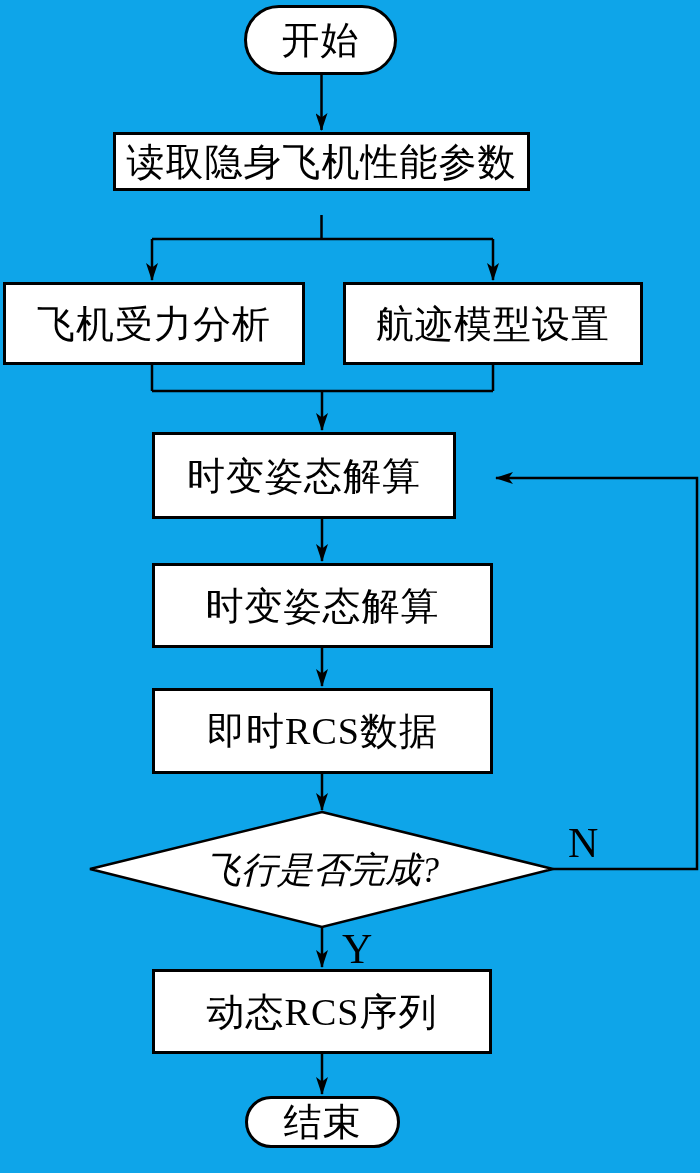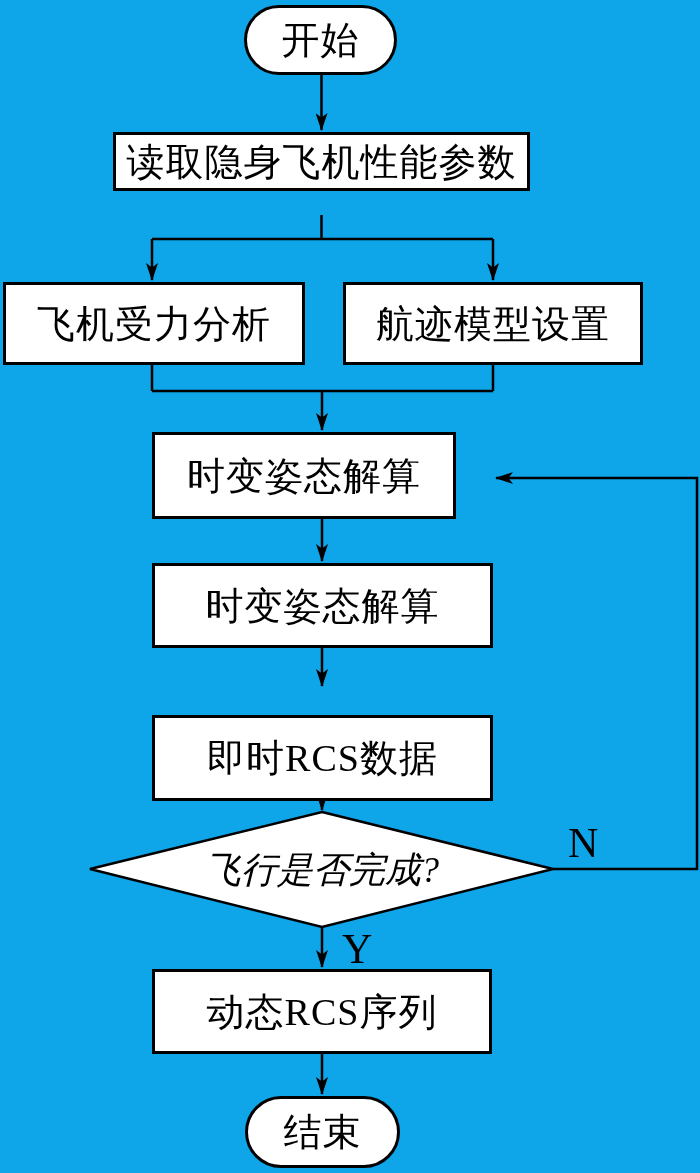--- a/index.html
+++ b/index.html
@@ -103,25 +103,25 @@
   <div class="node" style="left:113px; top:132px; width:417px; height:59px;">读取隐身飞机性能参数</div>
 
   <div class="node" style="left:3px; top:282px; width:302px; height:83px;">飞机受力分析</div>
 
   <div class="node" style="left:343px; top:282px; width:300px; height:83px;text-align:right;">航迹模型设置</div>
 
   <div class="node" style="left:152px; top:432px; width:304px; height:87px;">时变姿态解算</div>
 
   <div class="node" style="left:152px; top:563px; width:341px; height:85px;">时变姿态解算</div>
 
-  <div class="node" style="left:152px; top:688px; width:341px; height:86px;margin-top:27px;">即时RCS数据</div>
+  <div class="node" style="left:152px; top:688px; width:341px; height:86px;">即时RCS数据</div>
 
   <div class="decision-label" style="left:122px; top:812px; width:400px; height:115px;">飞行是否完成?</div>
 
   <div class="branch-label" style="left:568px; top:822px;">N</div>
 
   <div class="branch-label" style="left:342px; top:928px;">Y</div>
 
   <div class="node" style="left:152px; top:969px; width:340px; height:85px;">动态RCS序列</div>
 
-  <div class="node terminator" style="left:245px; top:1096px; width:155px; height:72px;text-align:right;">结束</div>
+  <div class="node terminator" style="left:245px; top:1096px; width:155px; height:52px;text-align:right;">结束</div>
 
 </div>
 
 </body></html>

